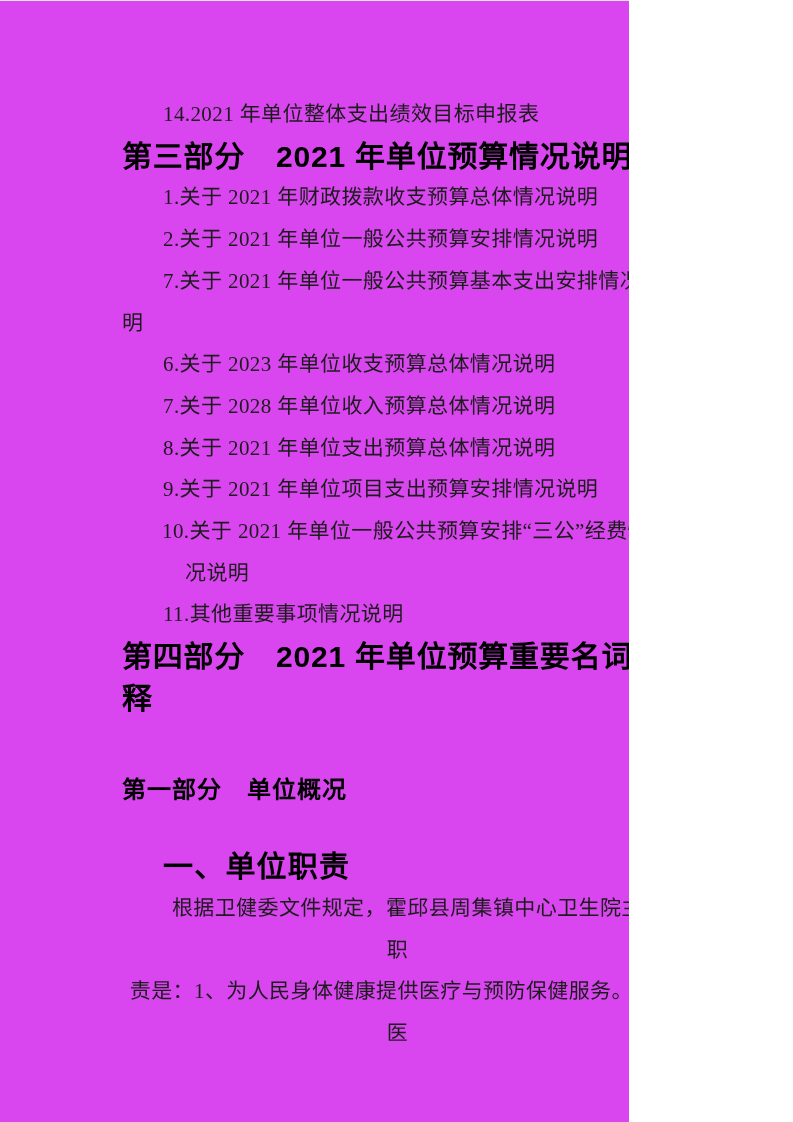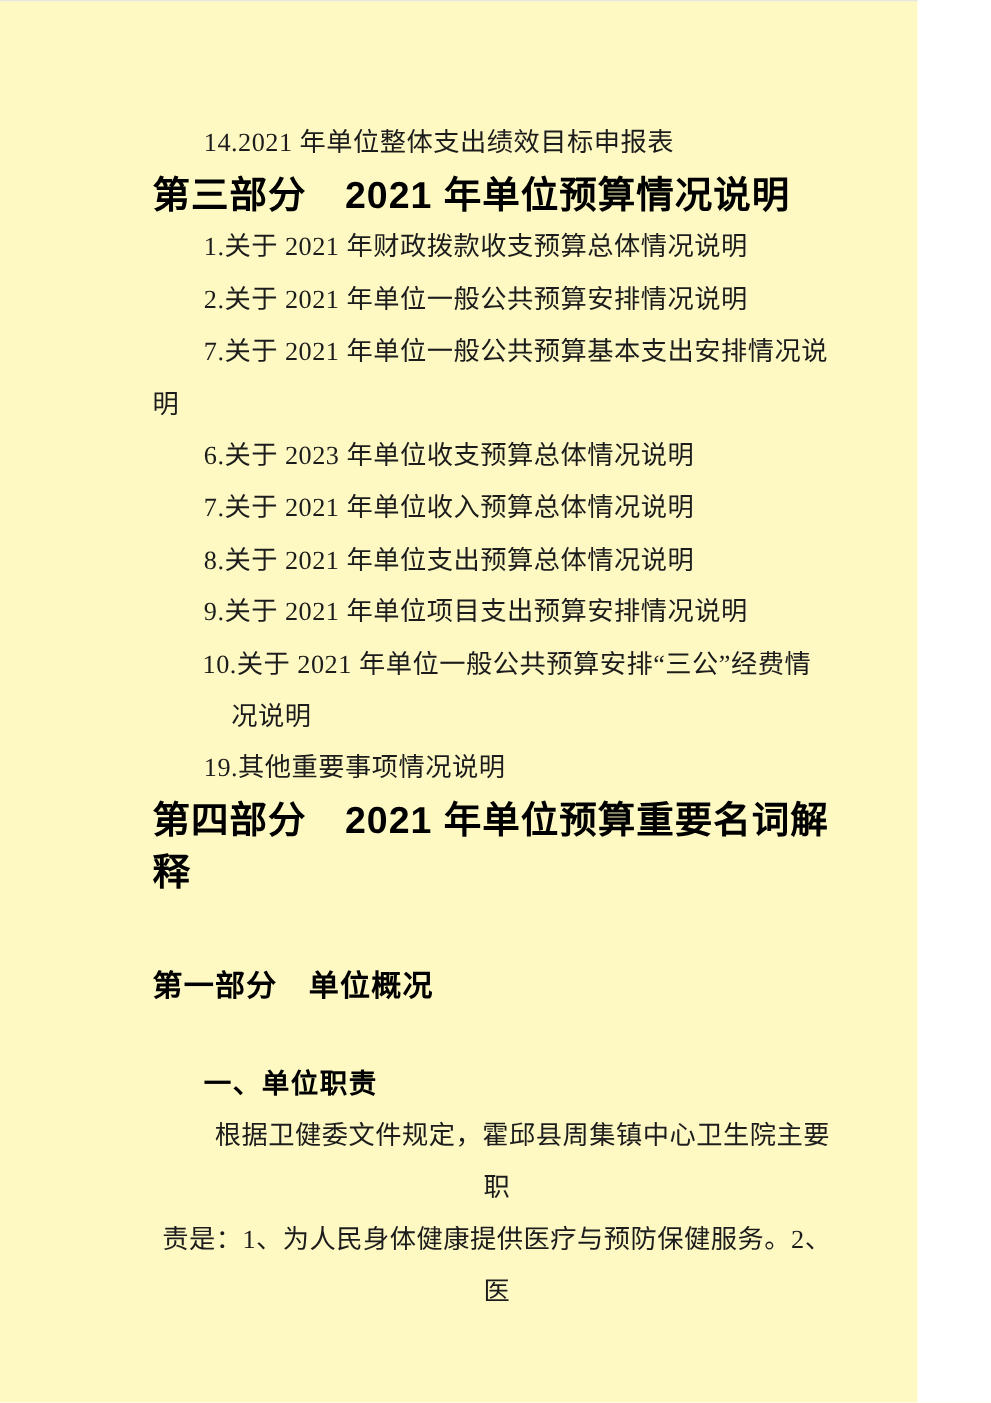--- a/index.html
+++ b/index.html
@@ -2,23 +2,23 @@
 <html lang="zh-CN"><head>
 <meta charset="utf-8">
 <style>
   html, body {
     margin: 0;
     padding: 0;
     background: #ffffff;
   }
   .page {
     position: relative;
-    width: 734px;
+    width: 629px;
     height: 1122px;
-    background: #fef9c3;
+    background: #d946ef;
     overflow: hidden;
     box-shadow: inset 0 1px 0 #e6e6e6;
     font-family: "Liberation Serif", "DejaVu Serif", serif;
   }
   .content {
     position: absolute;
     left: 122px;
     top: 94px;
     width: 551px;
   }
@@ -55,21 +55,21 @@
     font-size: 24px;
     line-height: 41.7px;
     letter-spacing: 1px;
     color: #000000;
   }
   .sub-heading {
     margin: 36px 0 0 0;
     text-indent: 41px;
     font-family: "Liberation Sans", "DejaVu Sans", sans-serif;
     font-weight: 700;
-    font-size: 22px;
+    font-size: 30px;
     line-height: 41.7px;
     letter-spacing: 1.2px;
     color: #000000;
   }
   .body-para {
     margin: 0;
     text-align: center;
   }
 </style>
 </head>
@@ -80,26 +80,26 @@
 
     <p class="line indent">14.2021 年单位整体支出绩效目标申报表</p>
 
     <p class="part-heading">第三部分　2021 年单位预算情况说明</p>
 
     <p class="line indent">1.关于 2021 年财政拨款收支预算总体情况说明</p>
     <p class="line indent">2.关于 2021 年单位一般公共预算安排情况说明</p>
     <p class="line indent">7.关于 2021 年单位一般公共预算基本支出安排情况说
 明</p>
     <p class="line indent">6.关于 2023 年单位收支预算总体情况说明</p>
-    <p class="line indent">7.关于 2021 年单位收入预算总体情况说明</p>
+    <p class="line indent">7.关于 2028 年单位收入预算总体情况说明</p>
     <p class="line indent">8.关于 2021 年单位支出预算总体情况说明</p>
     <p class="line indent">9.关于 2021 年单位项目支出预算安排情况说明</p>
     <p class="line hang">10.关于 2021 年单位一般公共预算安排“三公”经费情
 况说明</p>
-    <p class="line indent">19.其他重要事项情况说明</p>
+    <p class="line indent">11.其他重要事项情况说明</p>
 
     <p class="part-heading">第四部分　2021 年单位预算重要名词解释</p>
 
     <div class="center-heading">第一部分　单位概况</div>
 
     <div class="sub-heading">一、单位职责</div>
 
     <p class="line indent body-para">根据卫健委文件规定，霍邱县周集镇中心卫生院主要职
 责是：1、为人民身体健康提供医疗与预防保健服务。2、医</p>
 

